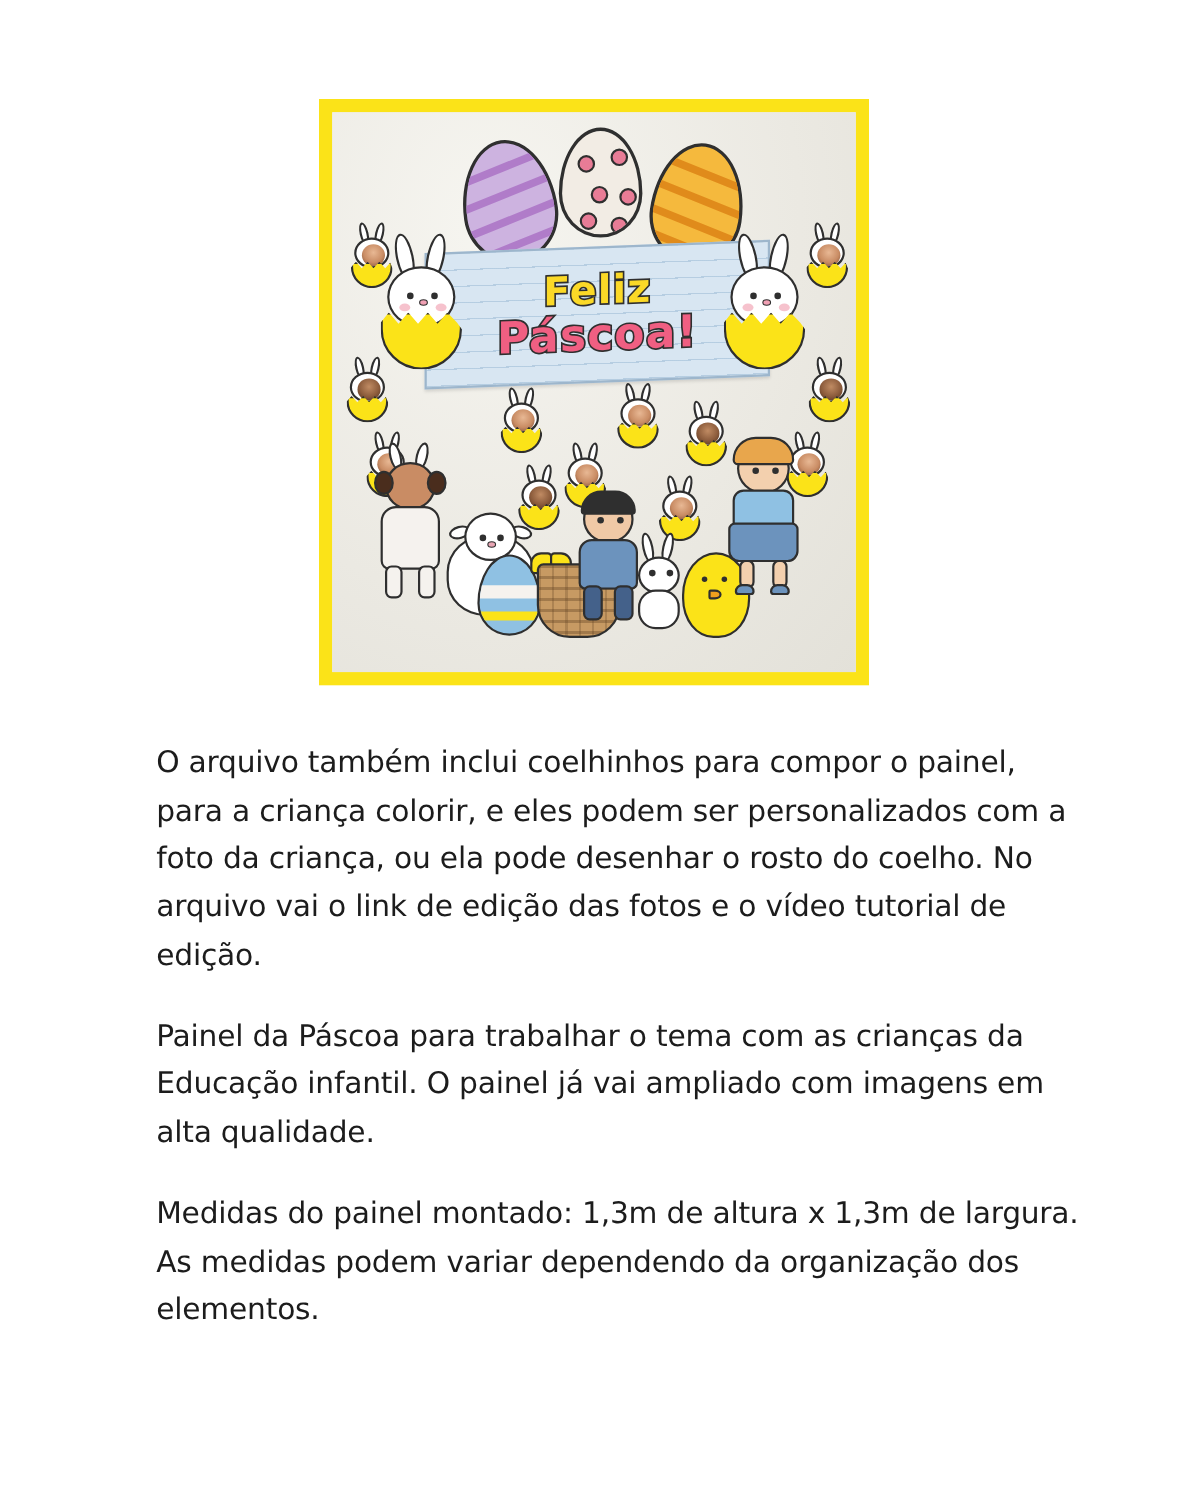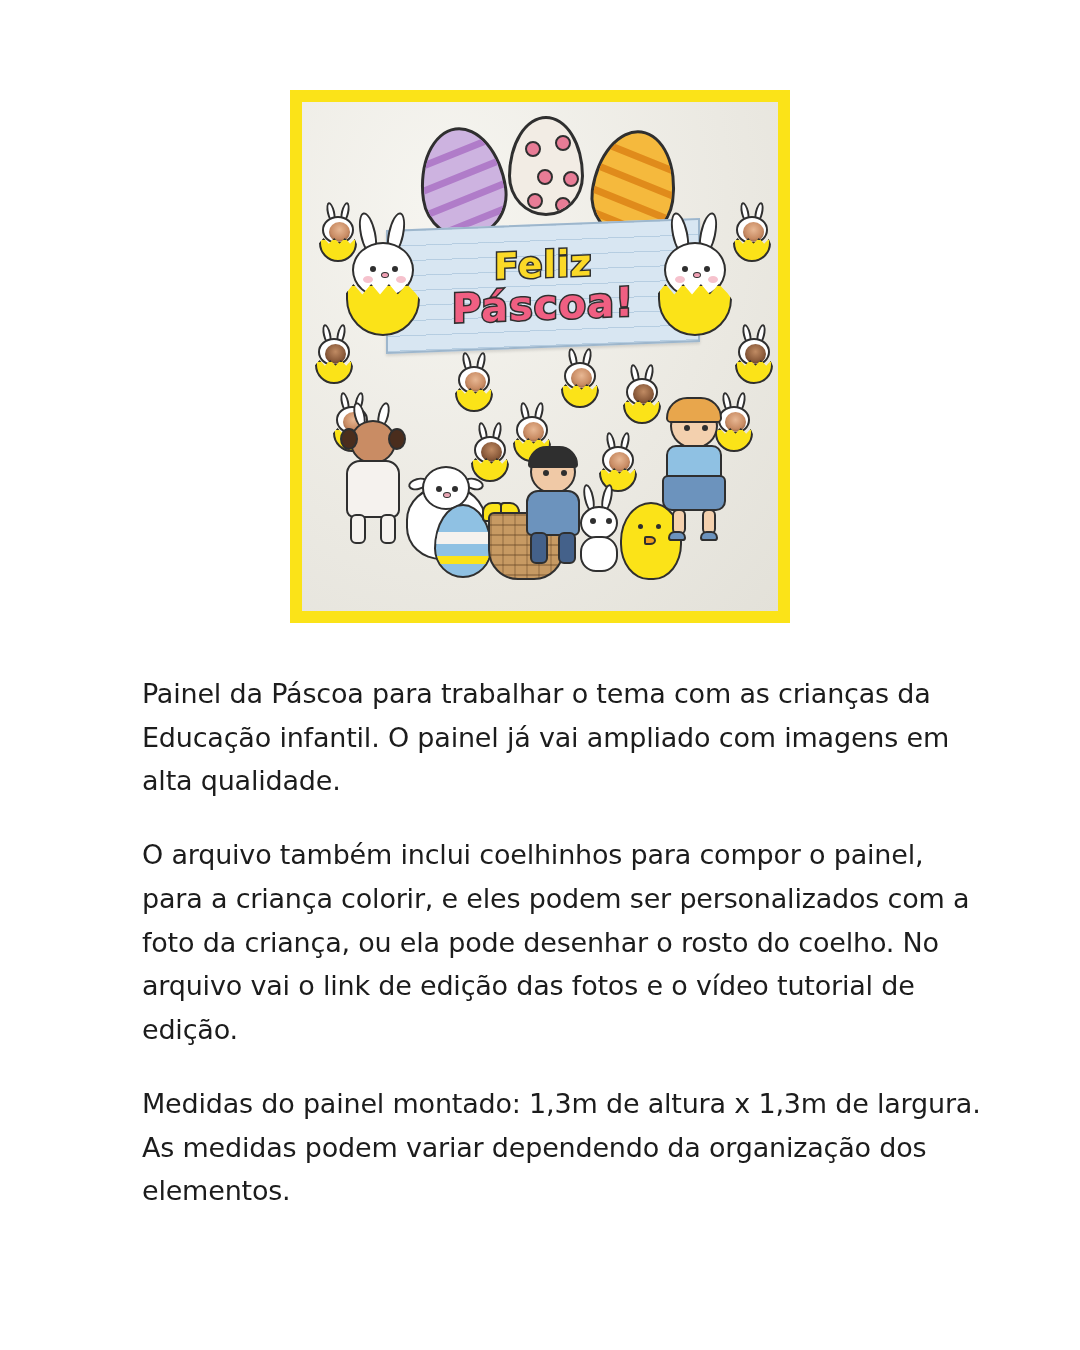--- a/index.html
+++ b/index.html
@@ -600,18 +600,18 @@
         <div class="body-shape" style="left:18px;top:112px;width:14px;height:26px;background:#f3d0ae;border-radius:6px"></div>
         <div class="body-shape" style="left:48px;top:112px;width:14px;height:26px;background:#f3d0ae;border-radius:6px"></div>
         <div class="shoe" style="left:14px;top:134px"></div>
         <div class="shoe" style="left:46px;top:134px"></div>
       </div>
 
     </div>
   </div>
 
   <div class="description">
+    <p>O arquivo também inclui coelhinhos para compor o painel, para a criança colorir, e eles podem ser personalizados com a foto da criança, ou ela pode desenhar o rosto do coelho. No arquivo vai o link de edição das fotos e o vídeo tutorial de edição.</p>
     <p>Painel da Páscoa para trabalhar o tema com as crianças da Educação infantil. O painel já vai ampliado com imagens em alta qualidade.</p>
-    <p>O arquivo também inclui coelhinhos para compor o painel, para a criança colorir, e eles podem ser personalizados com a foto da criança, ou ela pode desenhar o rosto do coelho. No arquivo vai o link de edição das fotos e o vídeo tutorial de edição.</p>
     <p>Medidas do painel montado: 1,3m de altura x 1,3m de largura. As medidas podem variar dependendo da organização dos elementos.</p>
   </div>
 
 </div>
 
 </body></html>

